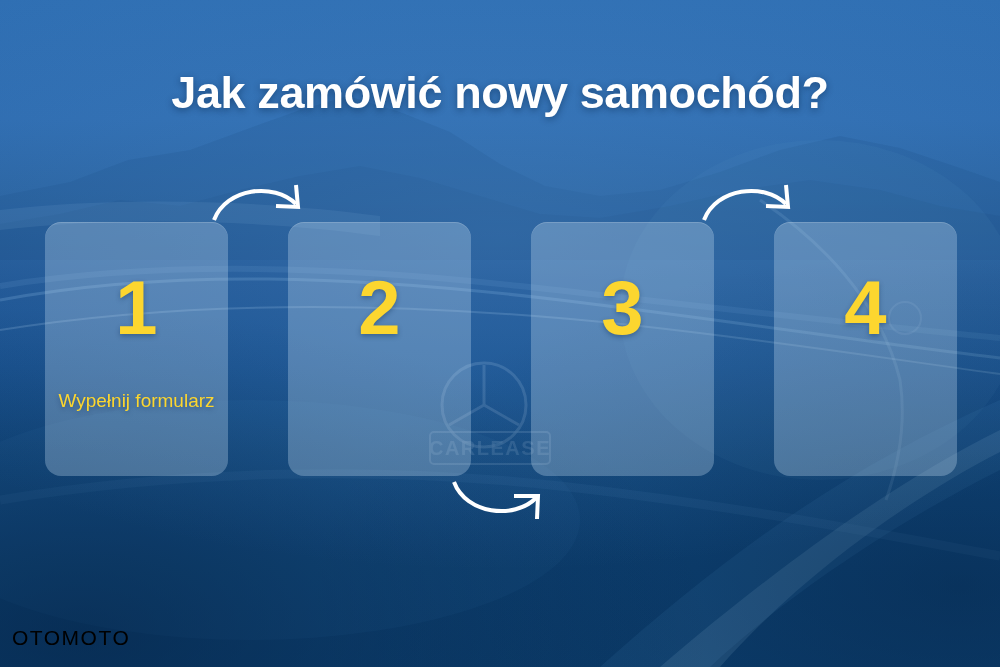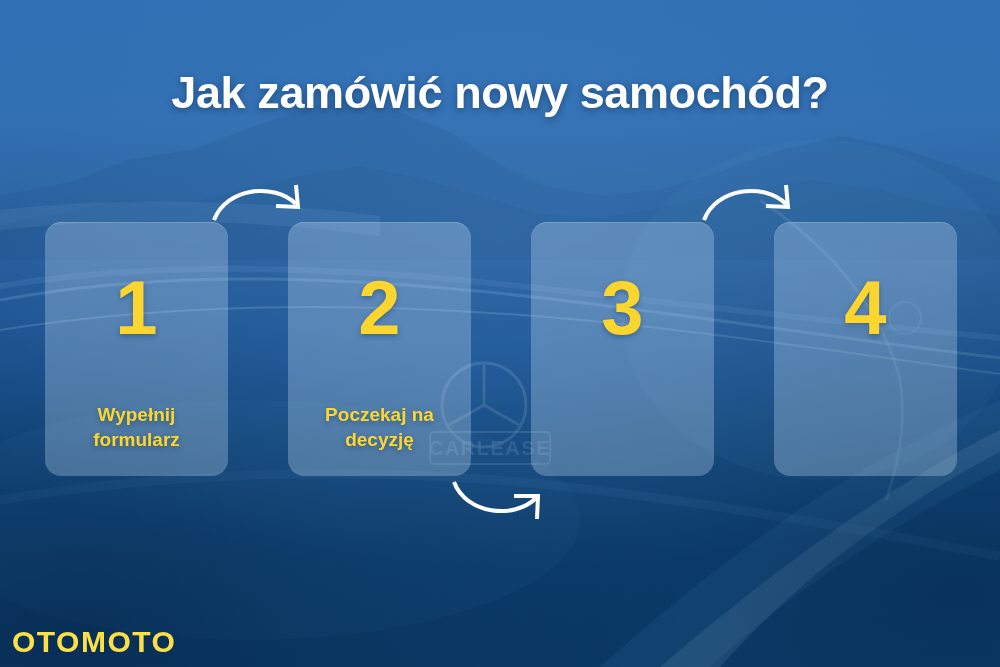--- a/index.html
+++ b/index.html
@@ -90,24 +90,24 @@
     font-size:76px;
     font-weight:bold;
     line-height:1;
     margin-top:48px;
     text-shadow:0 2px 5px rgba(5,35,70,.35);
   }
 
   .card-label {
     color:#fcd62f;
     font-size:19px;
-    font-weight:bold;
+    font-weight:normal;
     line-height:1.32;
     text-align:center;
-    margin-top:56px;
+    margin-top:42px;
     padding:0 12px;
     text-shadow:0 2px 5px rgba(5,35,70,.35);
   }
 
   
   .arrow { position:absolute; }
   .arrow svg { display:block; overflow:visible; }
   .arrow path, .arrow polyline {
     fill:none;
     stroke:#ffffff;
@@ -116,23 +116,23 @@
     stroke-linejoin:miter;
   }
 
   #arrow-1 { left:212px; top:180px; }
   #arrow-2 { left:452px; top:478px; }
   #arrow-3 { left:702px; top:180px; }
 
   
   #logo {
     position:absolute; left:12px; top:627px;
-    color:#fde047;
-    font-size:30px;
-    font-weight:bold;
+    color:#000000;
+    font-size:21px;
+    font-weight:normal;
     letter-spacing:1.5px;
     line-height:1;
   }
 </style>
 </head>
 <body>
 
 <div id="stage">
 
   <div class="bg-layer bg-base"></div>
@@ -185,21 +185,20 @@
 
   <div id="cards">
 
     <div class="card">
       <div class="card-number">1</div>
       <div class="card-label">Wypełnij formularz</div>
     </div>
 
     <div class="card">
       <div class="card-number">2</div>
-      <div class="card-label">Poczekaj na decyzję</div>
     </div>
 
     <div class="card">
       <div class="card-number">3</div>
     </div>
 
     <div class="card">
       <div class="card-number">4</div>
     </div>
 

